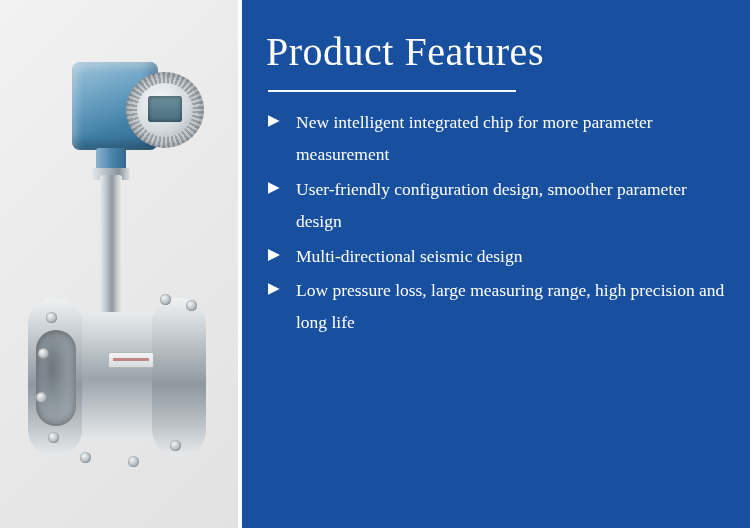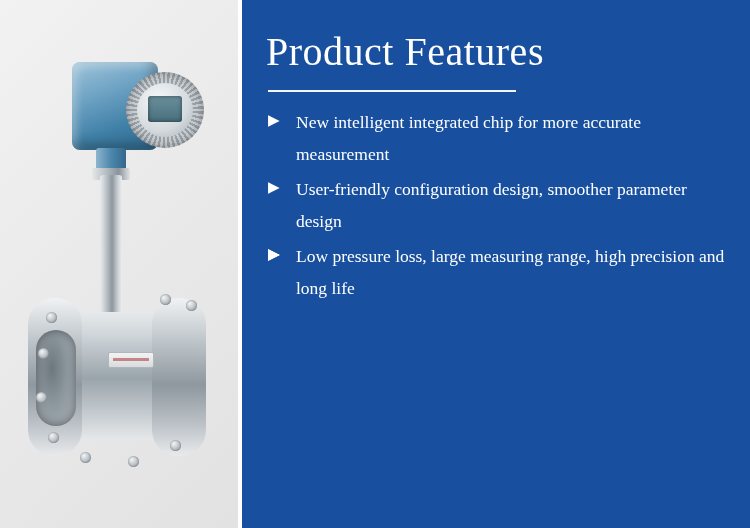--- a/index.html
+++ b/index.html
@@ -278,31 +278,32 @@
   </div>
 
   <div id="features-panel">
     <div id="features-inner">
       <h1 id="features-title">Product Features</h1>
       <div id="title-rule"></div>
 
       <ul id="feature-list">
         <li>
           <span class="bullet">▶</span>
-          <span>New intelligent integrated chip for more accurate measurement</span>
+          <span>New intelligent integrated chip for more parameter measurement</span>
         </li>
         <li>
           <span class="bullet">▶</span>
           <span>User-friendly configuration design, smoother parameter design</span>
         </li>
         <li>
           <span class="bullet">▶</span>
         </li>
         <li>
           <span class="bullet">▶</span>
+          <span>Multi-directional seismic design</span>
         </li>
         <li>
           <span class="bullet">▶</span>
           <span>Low pressure loss, large measuring range, high precision and long life</span>
         </li>
       </ul>
     </div>
   </div>
 
 </div>

